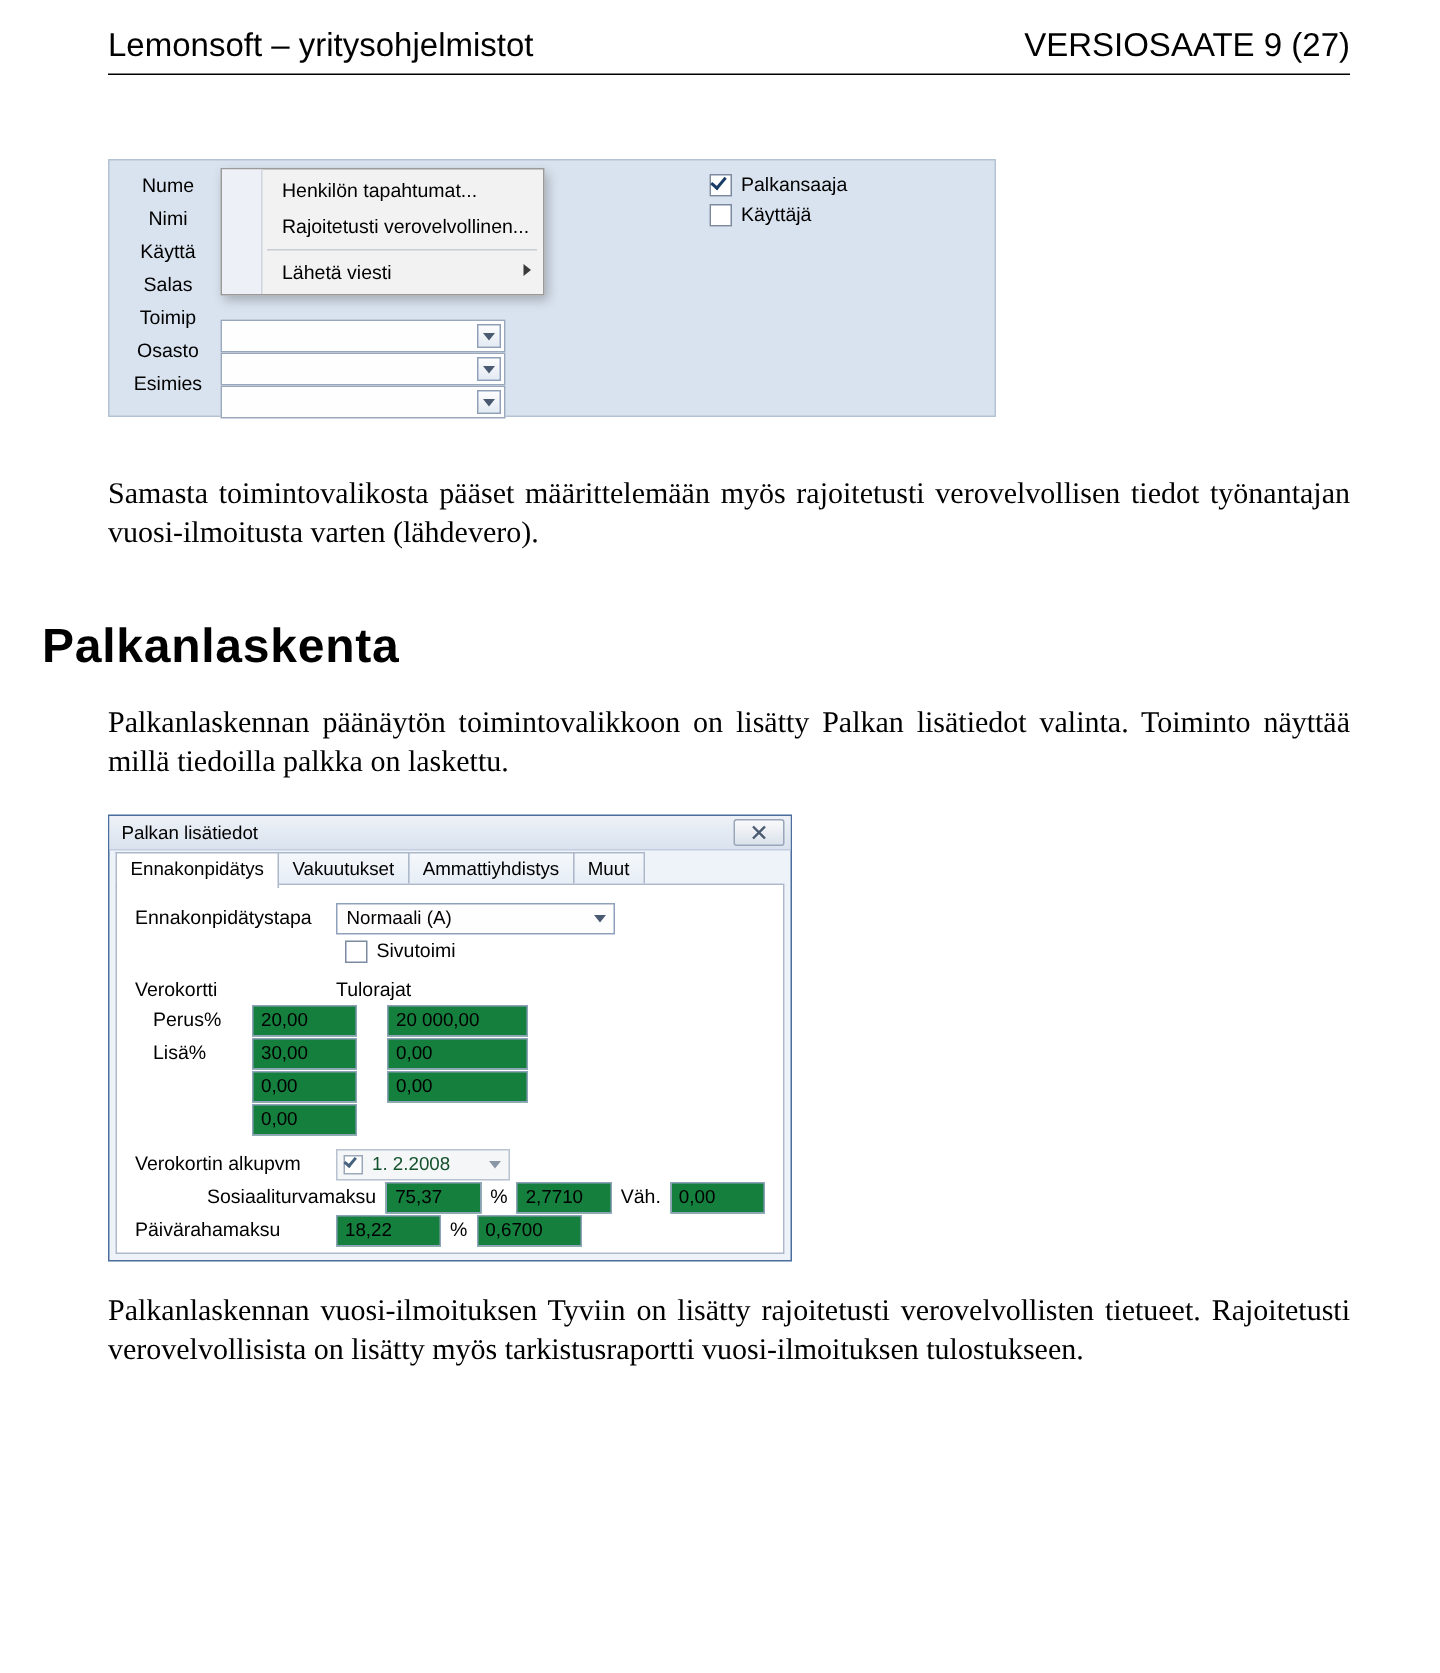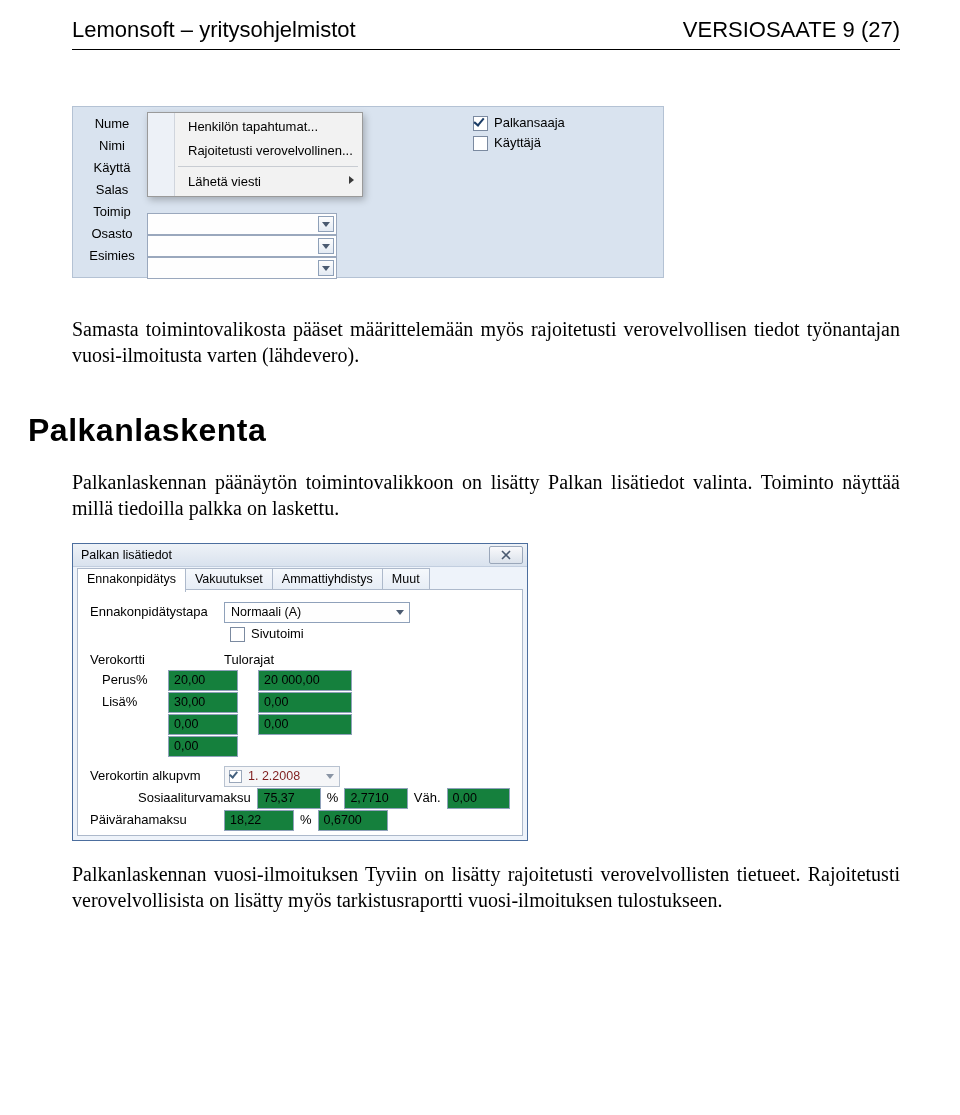--- a/index.html
+++ b/index.html
@@ -33,21 +33,21 @@
   .shot2 .tab{padding:2px 9px;height:18px;border:1px solid #adb9cb;border-bottom:none;background:linear-gradient(#f5f8fc,#e5ecf5);font-size:12.5px;margin-right:-1px;position:relative;}
   .shot2 .tab.active{background:#fff;z-index:2;height:19px;}
   .shot2 .panel{position:absolute;left:4px;right:4px;top:45px;bottom:4px;background:#fff;border:1px solid #adb9cb;}
   .shot2 .row{position:absolute;left:12px;right:12px;height:20px;display:flex;align-items:center;gap:6px;font-size:13px;}
   .shot2 .drop{height:19px;width:178px;border:1px solid #8fa1ba;background:#fefefe;position:relative;display:inline-flex;align-items:center;padding-left:6px;font-size:12.5px;}
   .shot2 .drop::after{content:"";position:absolute;right:5px;top:7px;border-left:4px solid transparent;border-right:4px solid transparent;border-top:5px solid #4a5a70;}
   .shot2 .tinycb{width:13px;height:13px;border:1px solid #7b8aa0;background:#fff;display:inline-block;position:relative;}
   .shot2 .inp{height:19px;border:1px solid #8fa1ba;background:#15803d;padding:0 5px;text-align:right;font-size:12.5px;display:inline-flex;align-items:center;}
   .shot2 .inpw{width:58px;}
   .shot2 .inpw2{width:82px;}
-  .shot2 .dateinp{height:19px;width:110px;border:1px solid #b8c2d0;background:#f5f6f8;display:inline-flex;align-items:center;padding-left:4px;font-size:12.5px;color:#7f1d1d;position:relative;}
+  .shot2 .dateinp{height:19px;width:110px;border:1px solid #b8c2d0;background:#f5f6f8;display:inline-flex;align-items:center;padding-left:4px;font-size:12.5px;color:#14532d;position:relative;}
   .shot2 .dateinp .chk{width:11px;height:11px;border:1px solid #9aa7ba;background:#fff;margin-right:6px;position:relative;}
   .shot2 .dateinp .chk.checked::after{content:"";position:absolute;left:1px;top:-1px;width:3px;height:6px;border-right:2px solid #46627f;border-bottom:2px solid #46627f;transform:rotate(40deg);}
   .shot2 .dateinp::after{content:"";position:absolute;right:5px;top:7px;border-left:4px solid transparent;border-right:4px solid transparent;border-top:5px solid #8a95a5;}
   .para3{text-align:justify;}
 </style>
 </head>
 <body>
 
 <div class="page">
 

